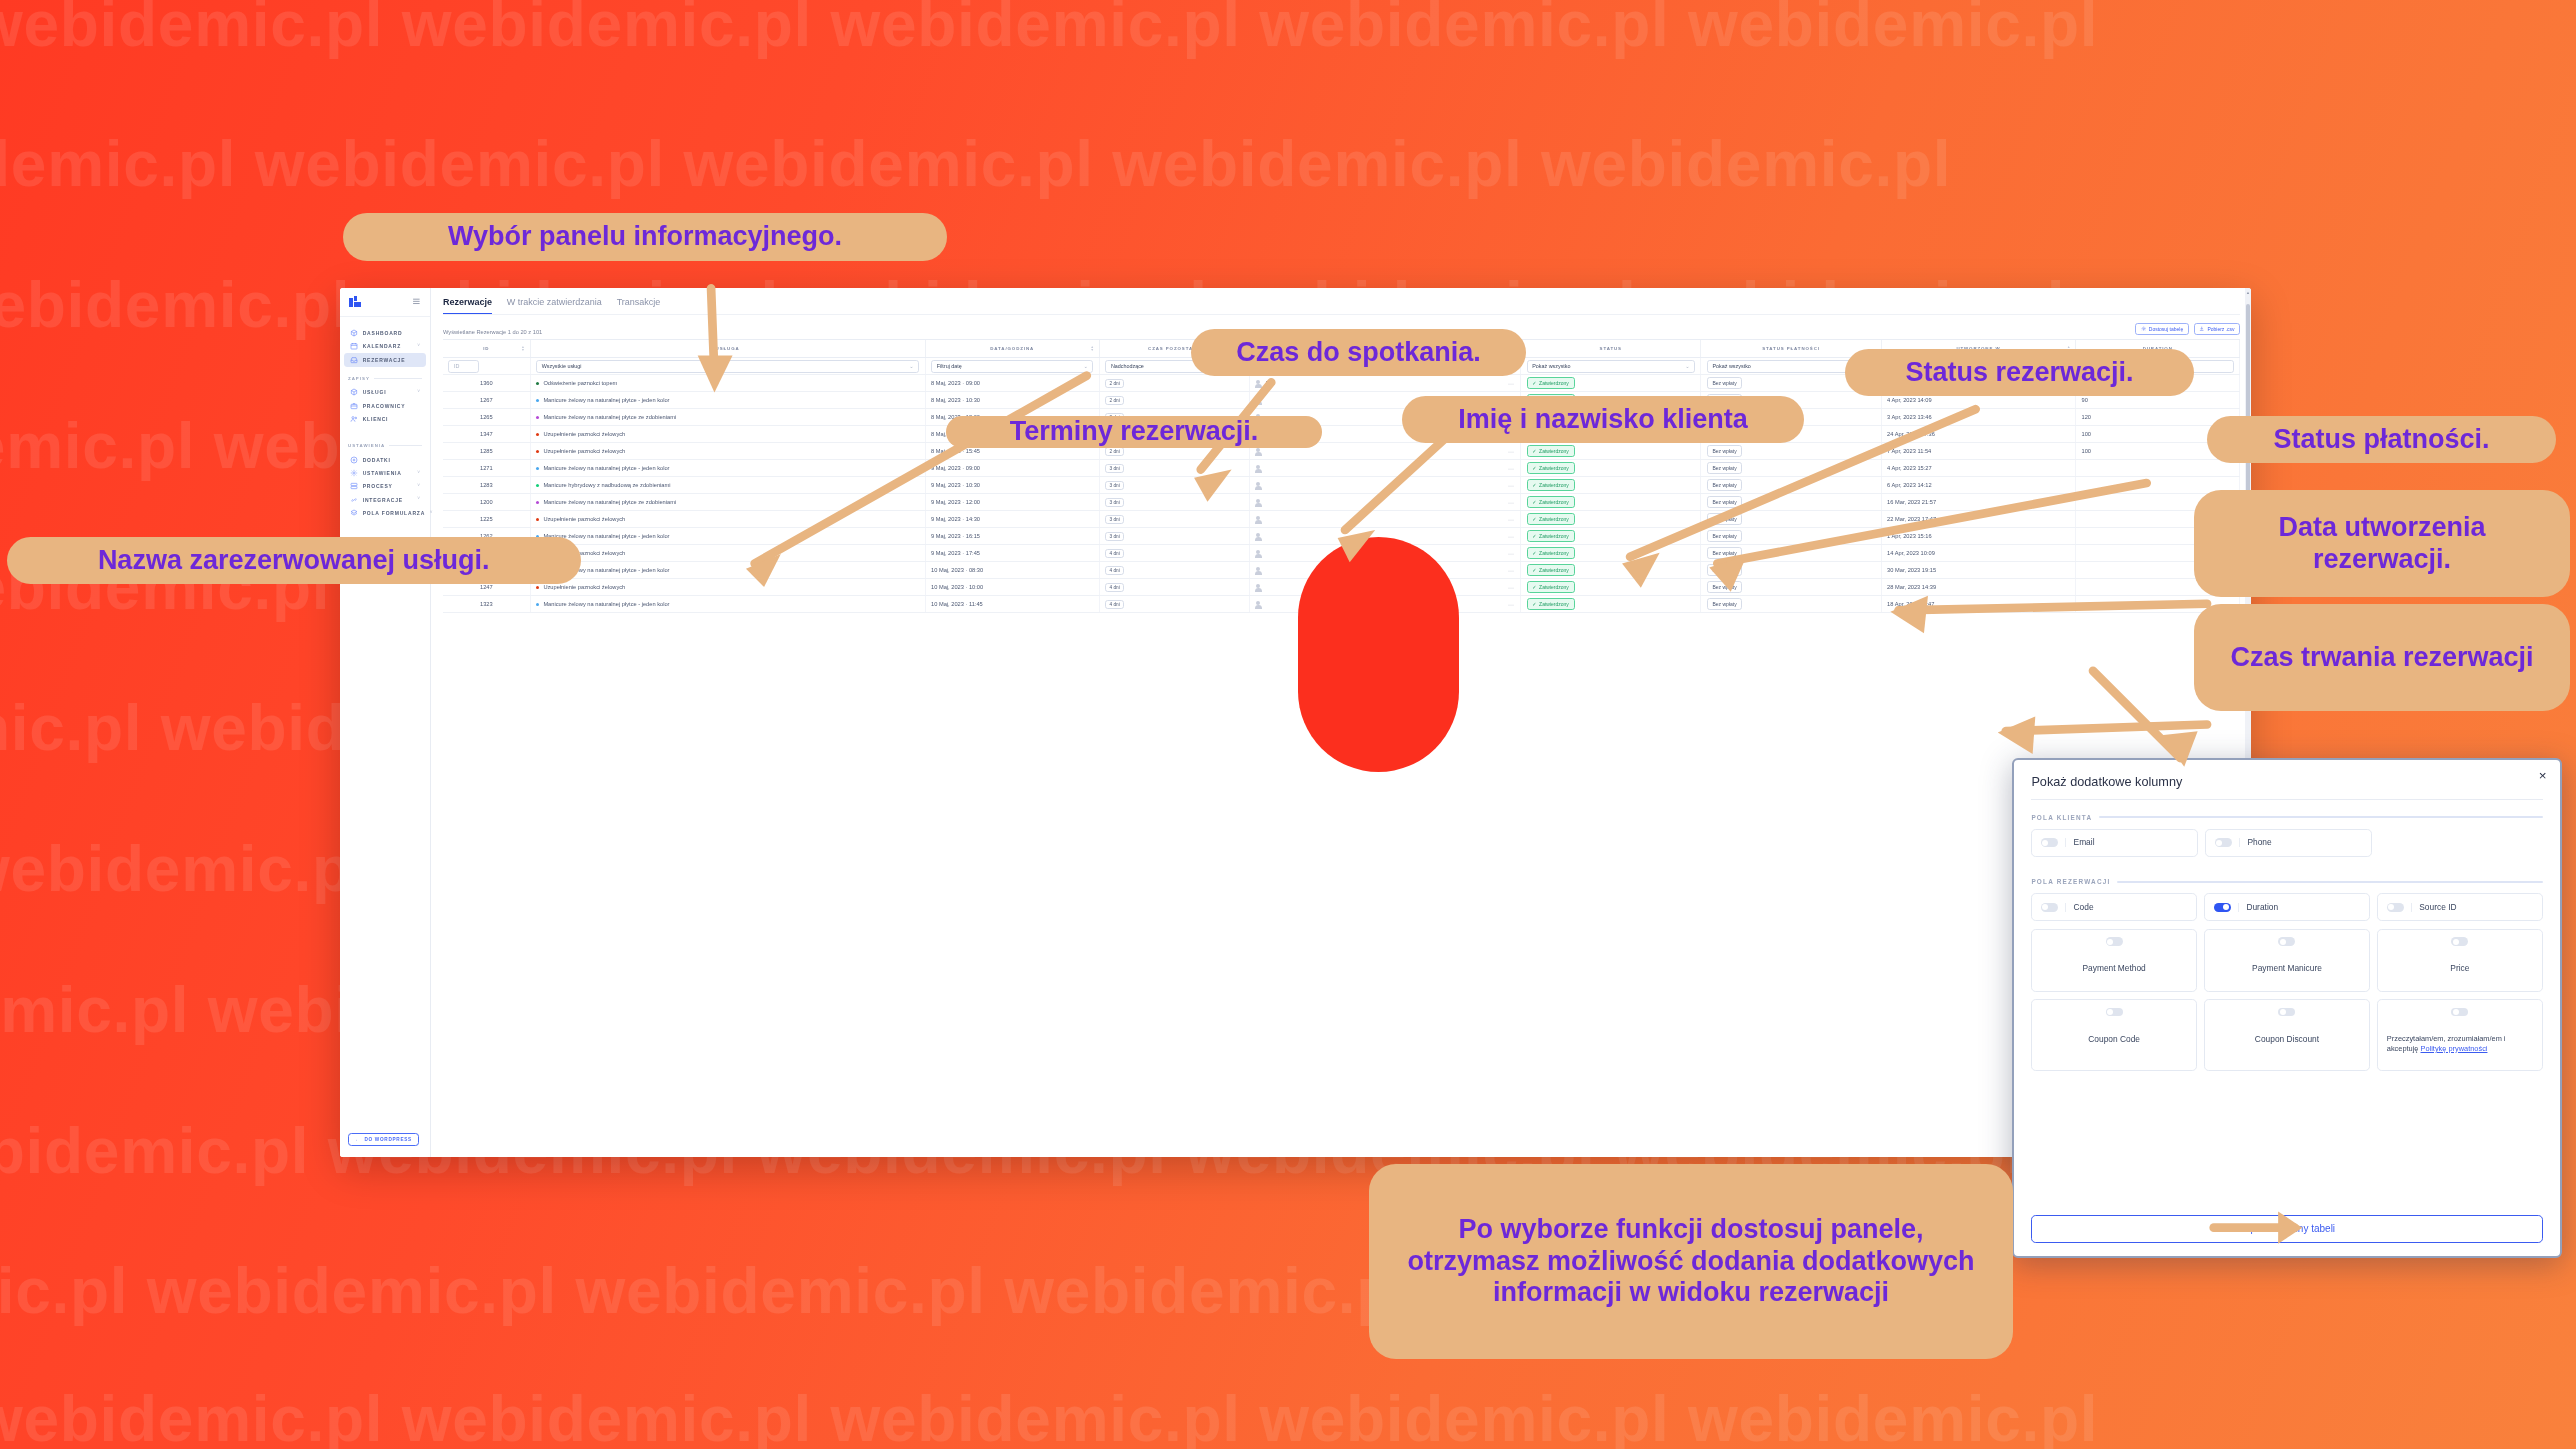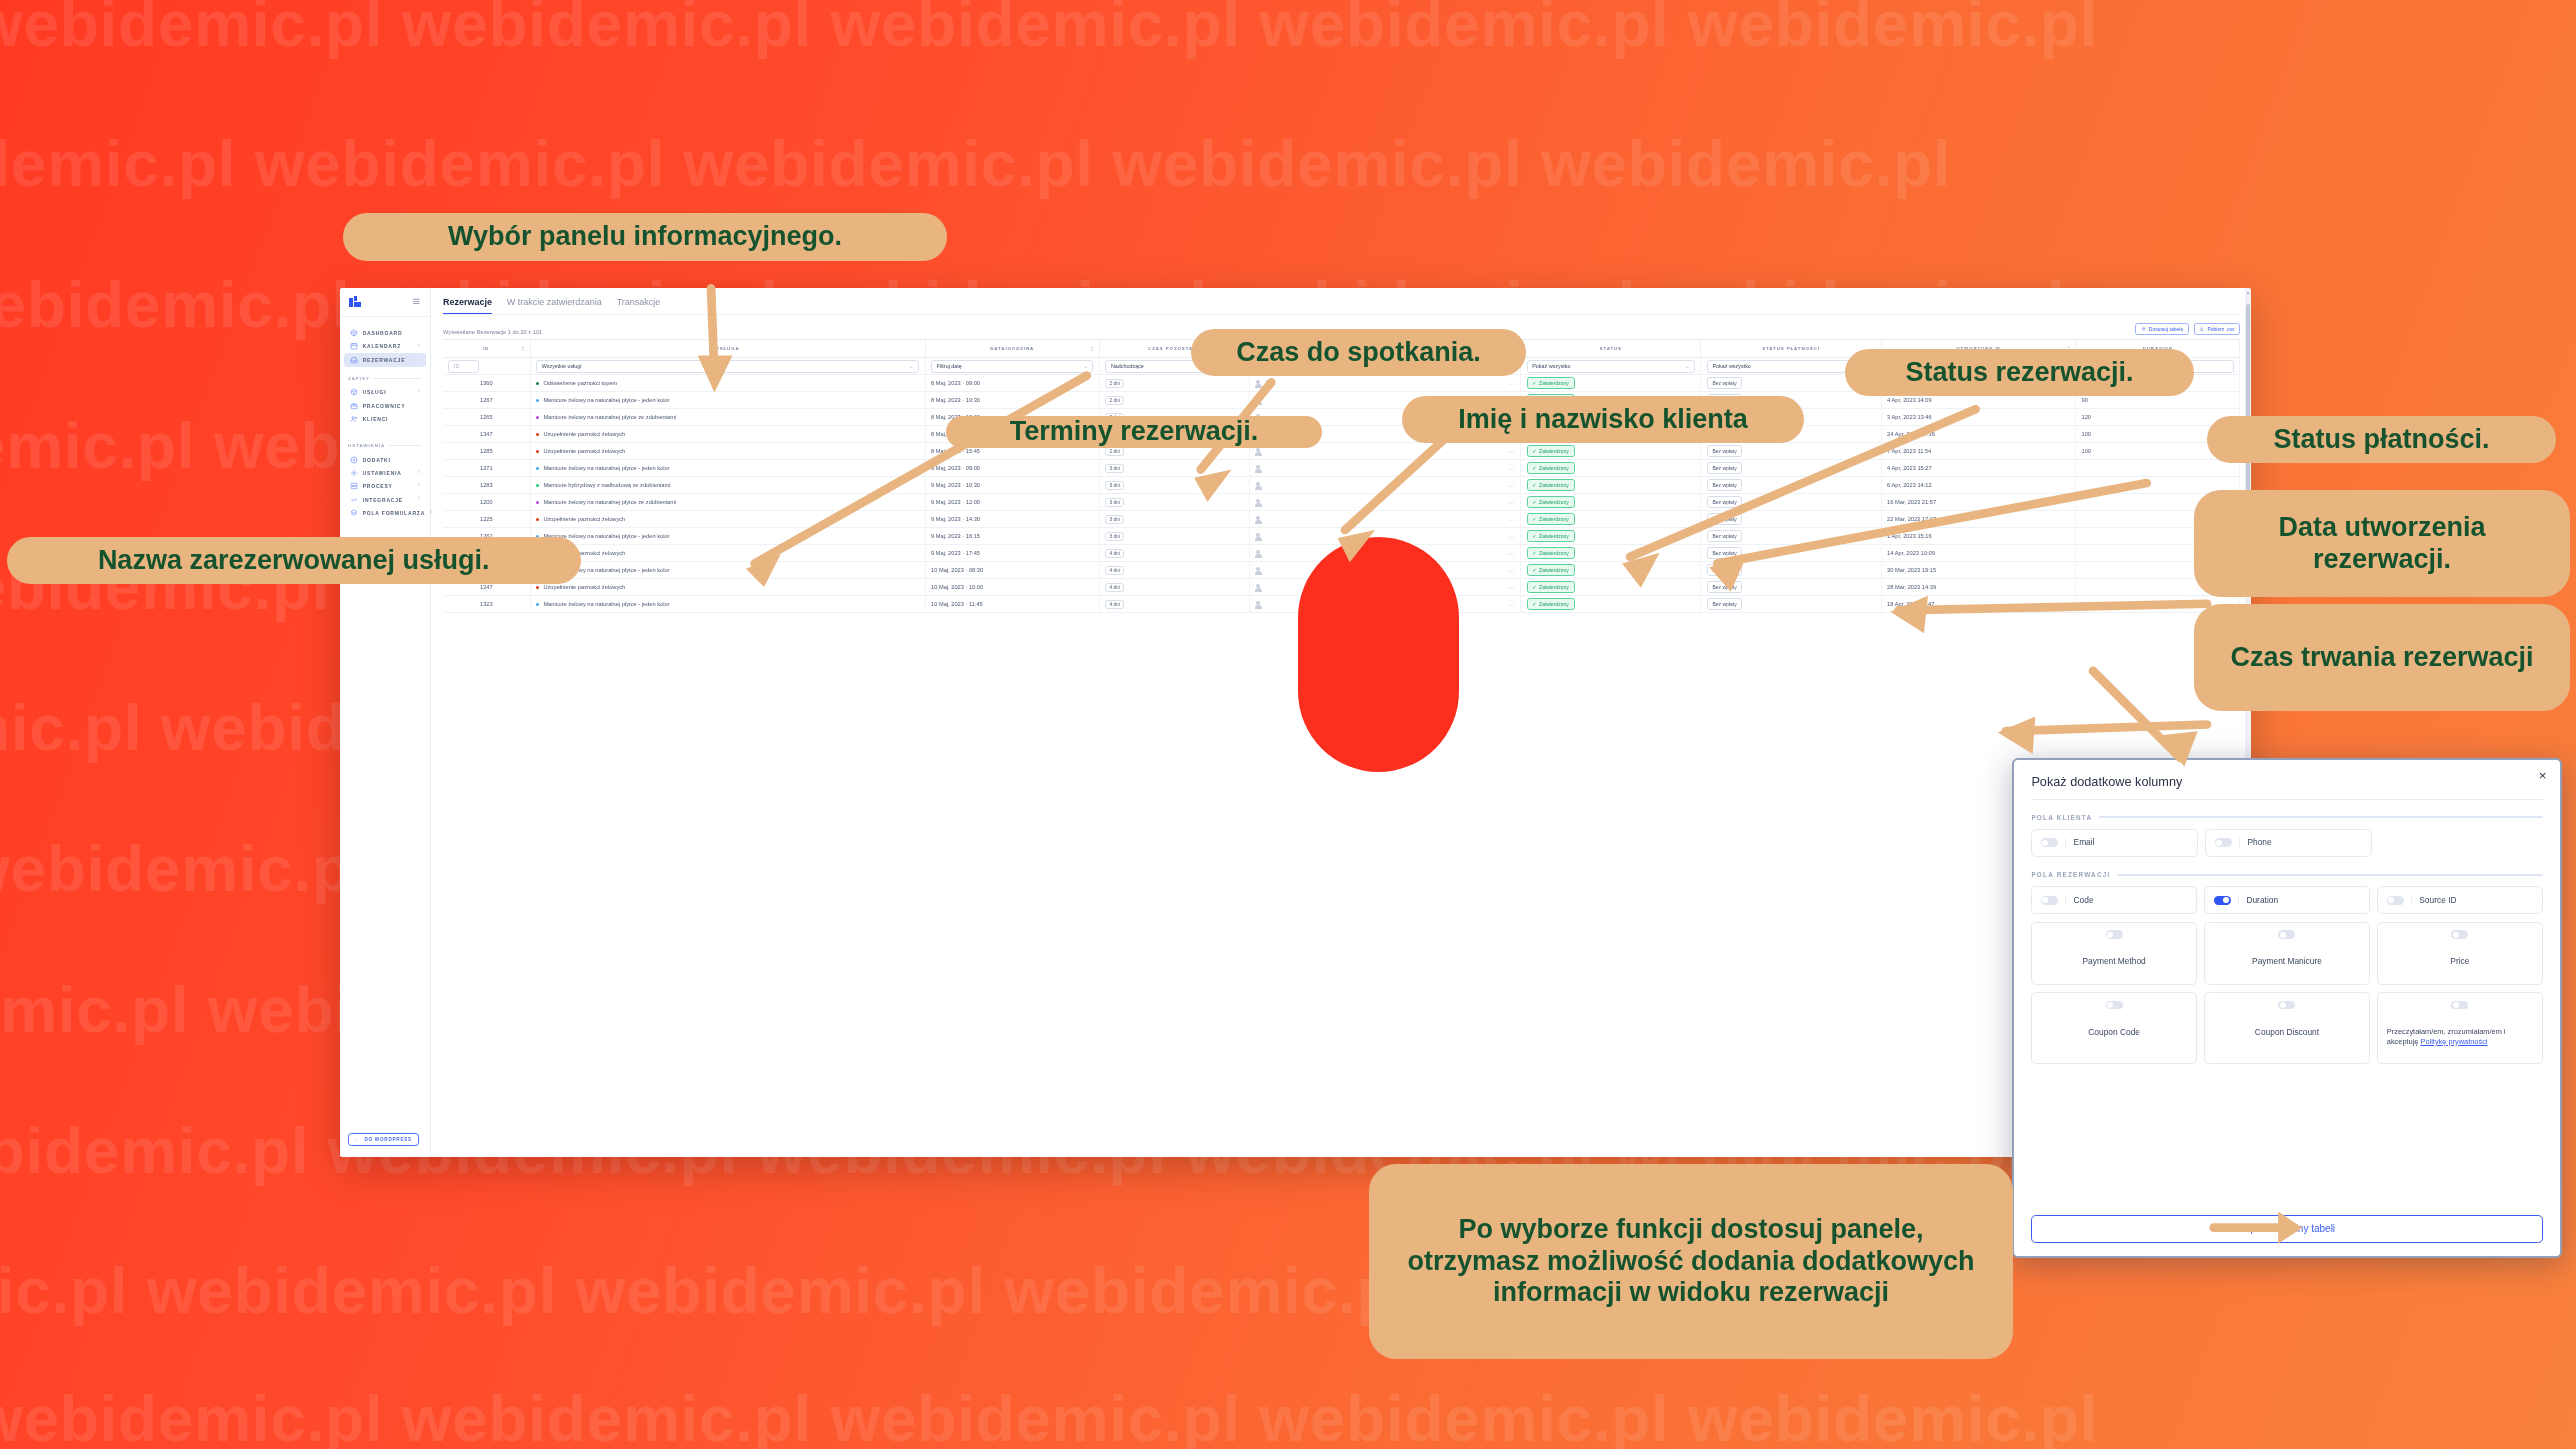--- a/index.html
+++ b/index.html
@@ -189,21 +189,21 @@
   .tgl-lbl { font-size:8.4px; color:#3b4760; line-height:1.35; }
   .tgl-lbl a { color:#3b5bf0; text-decoration:underline; }
   .save-btn {
     margin-top:auto; width:100%; border:0.7px solid #3b5bf0; color:#3b5bf0;
     background:#fff; border-radius:4.7px; height:28px; font-size:10px;
     cursor:pointer; font-family:"Liberation Sans", sans-serif;
   }
 
   
   .callout {
-    position:absolute; background:#e8b581; color:#14532d; font-weight:700;
+    position:absolute; background:#e8b581; color:#6d28d9; font-weight:700;
     border-radius:670px; display:flex; align-items:center; justify-content:center;
     text-align:center; z-index:80; line-height:1.18; padding:6.7px 14.8px;
     font-family:"Liberation Sans", sans-serif;
   }
   .callout.block { border-radius:27px; }
   svg.arrows { position:absolute; inset:0; width:2576px; height:1449px; z-index:70; pointer-events:none; }
 </style>
 </head>
 <body>
 
@@ -776,21 +776,21 @@
 
 <div class="modal">
   <span class="modal-close">×</span>
   <div class="modal-title">Pokaż dodatkowe kolumny</div>
   <div class="modal-rule"></div>
 
   <div class="sec-label">
     <span>POLA KLIENTA</span>
     <span class="ln"></span>
   </div>
-  <div class="tgl-grid two" style="margin-bottom:12px;">
+  <div class="tgl-grid two" style="margin-bottom:19px;">
     <div class="tgl-card">
       <span class="sw"></span>
       <span class="tgl-div"></span>
       <span class="tgl-lbl">Email</span>
     </div>
     <div class="tgl-card">
       <span class="sw"></span>
       <span class="tgl-div"></span>
       <span class="tgl-lbl">Phone</span>
     </div>

